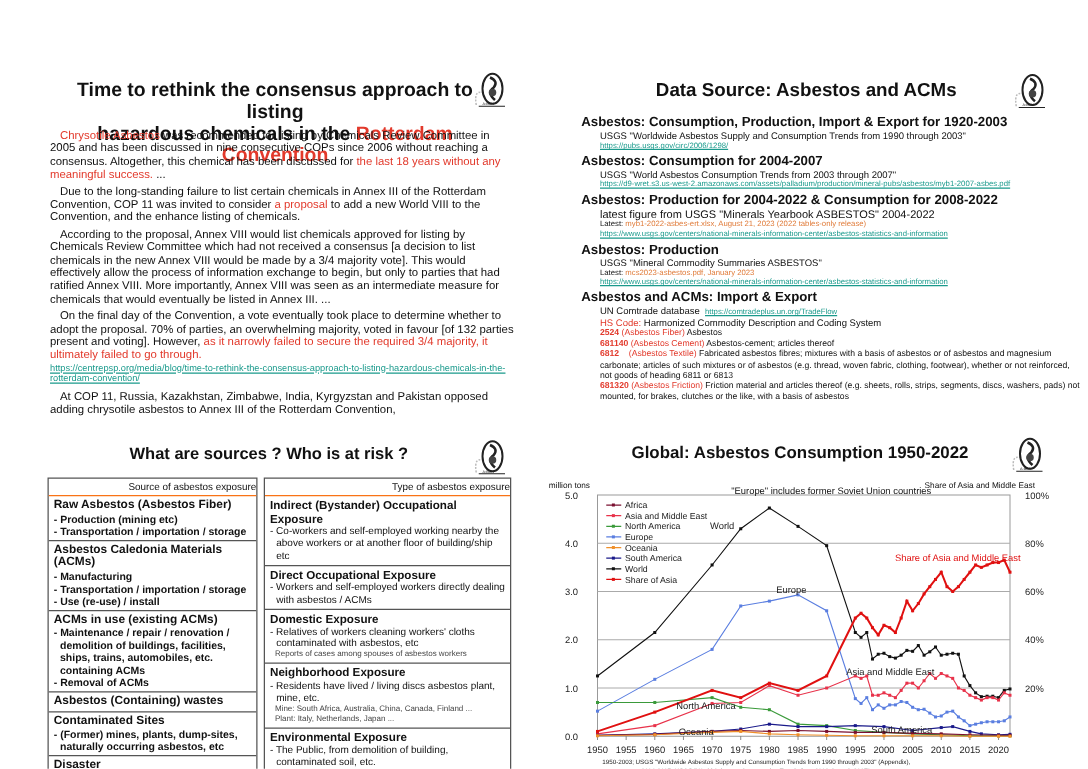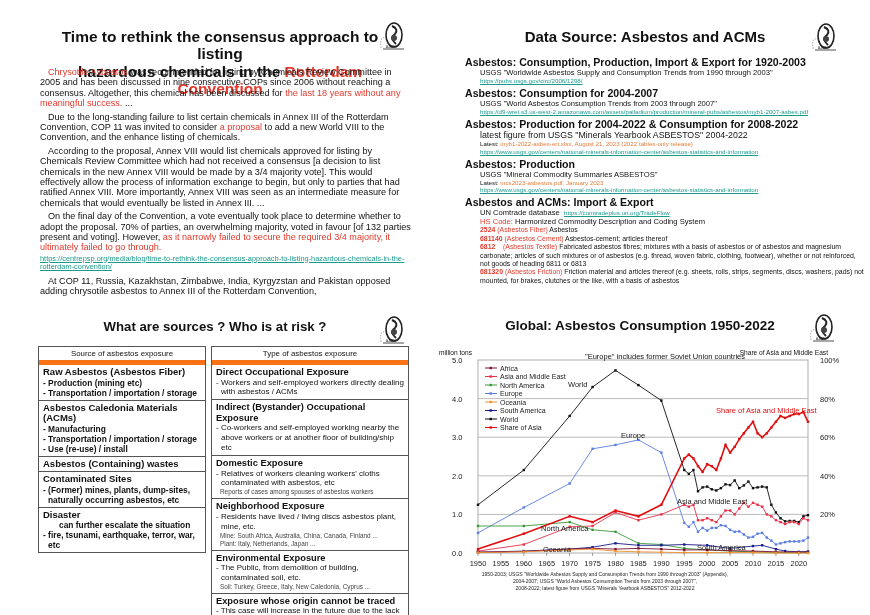--- a/index.html
+++ b/index.html
@@ -1,18 +1,18 @@
 <!DOCTYPE html>
 <html><head>
 <meta charset="utf-8">
 <style>
   * { box-sizing: border-box; margin: 0; padding: 0; }
   html, body { width: 870px; height: 615px; background: #ffffff; overflow: hidden; }
   body { position: relative; font-family: "Liberation Sans", sans-serif; color: #111; }
-  .panel { position: absolute; width: 435px; height: 307px; }
+  .panel { position: absolute; width: 435px; height: 307px; margin-top: 36px; }
   #p1 { left: 0; top: 0; }
   #p2 { left: 435px; top: 0; }
   #p3 { left: 0; top: 308px; }
   #p4 { left: 435px; top: 308px; }
   .logo { position: absolute; width: 28px; height: 32px; }
   .logo svg { width: 100%; height: 100%; }
   .title { position: absolute; font-weight: bold; text-align: center; line-height: 1.12; }
   .red { color: #e2392b; }
   .link { color: #1a9a8c; text-decoration: underline; }
   .orange { color: #e07b39; }
@@ -30,21 +30,21 @@
   #p2 .ind { padding-left: 15px; }
   #p2 .t1 { font-size: 7.6px; line-height: 9px; }
   #p2 .t2 { font-size: 8.8px; line-height: 10.5px; }
   #p2 .t3 { font-size: 6.2px; line-height: 7.8px; }
   #p2 .hs { font-size: 6.9px; line-height: 8.4px; }
   #p2 .hs b { color: #e2392b; }
 
   
   #p3 .title { left: 80px; top: 12px; width: 270px; font-size: 13.2px; }
   .col { position: absolute; top: 38px; border: 1px solid #555; }
-  .col .hdr { font-size: 7.9px; text-align: center; padding: 2px 0; border-bottom: 5px solid #f97316; }
+  .col .hdr { font-size: 7.9px; text-align: right; padding: 2px 0; border-bottom: 1px solid #f97316; }
   .col .cell { padding: 2px 4px 2px 4px; border-bottom: 1px solid #555; }
   .col .cell:last-child { border-bottom: none; }
   .col .cell b { display: block; font-size: 9.3px; line-height: 10.5px; }
   .col .cell .l { font-size: 8px; line-height: 9.9px; padding-left: 5px; text-indent: -5px; }
   .col .cell .s { font-size: 6.4px; line-height: 8px; color: #444; padding-left: 4px; }
   #col-left { left: 38px; width: 168px; }
   #col-left .cell b { font-size: 9.5px; }
   #col-left .cell .l { font-size: 8.4px; line-height: 10px; font-weight: bold; }
   #col-right { left: 211px; width: 198px; }
 
@@ -143,42 +143,47 @@
       <div class="l">- Production (mining etc)</div>
       <div class="l">- Transportation / importation / storage</div>
     </div>
     <div class="cell">
       <b>Asbestos Caledonia Materials (ACMs)</b>
       <div class="l">- Manufacturing</div>
       <div class="l">- Transportation / importation / storage</div>
       <div class="l">- Use (re-use) / install</div>
     </div>
     <div class="cell">
+      <b>ACMs in use (existing ACMs)</b>
+      <div class="l">- Maintenance / repair / renovation / demolition of buildings, facilities, ships, trains, automobiles, etc. containing ACMs</div>
+      <div class="l">- Removal of ACMs</div>
+    </div>
+    <div class="cell">
       <b>Asbestos (Containing) wastes</b>
     </div>
     <div class="cell">
       <b>Contaminated Sites</b>
       <div class="l">- (Former) mines, plants, dump-sites, naturally occurring asbestos, etc</div>
     </div>
     <div class="cell">
       <b>Disaster</b>
       <div class="l" style="padding-left:16px;text-indent:0;">can further escalate the situation</div>
       <div class="l">- fire, tsunami, earthquake, terror, war, etc</div>
     </div>
   </div>
 
   <div class="col" id="col-right">
     <div class="hdr">Type of asbestos exposure</div>
     <div class="cell">
+      <b>Indirect (Bystander) Occupational Exposure</b>
+      <div class="l">- Co-workers and self-employed working nearby the above workers or at another floor of building/ship etc</div>
+    </div>
+    <div class="cell">
       <b>Direct Occupational Exposure</b>
       <div class="l">- Workers and self-employed workers directly dealing with asbestos / ACMs</div>
-    </div>
-    <div class="cell">
-      <b>Indirect (Bystander) Occupational Exposure</b>
-      <div class="l">- Co-workers and self-employed working nearby the above workers or at another floor of building/ship etc</div>
     </div>
     <div class="cell">
       <b>Domestic Exposure</b>
       <div class="l">- Relatives of workers cleaning workers' cloths contaminated with asbestos, etc</div>
       <div class="s">Reports of cases among spouses of asbestos workers</div>
     </div>
     <div class="cell">
       <b>Neighborhood Exposure</b>
       <div class="l">- Residents have lived / living discs asbestos plant, mine, etc.</div>
       <div class="s">Mine: South Africa, Australia, China, Canada, Finland ...</div>

